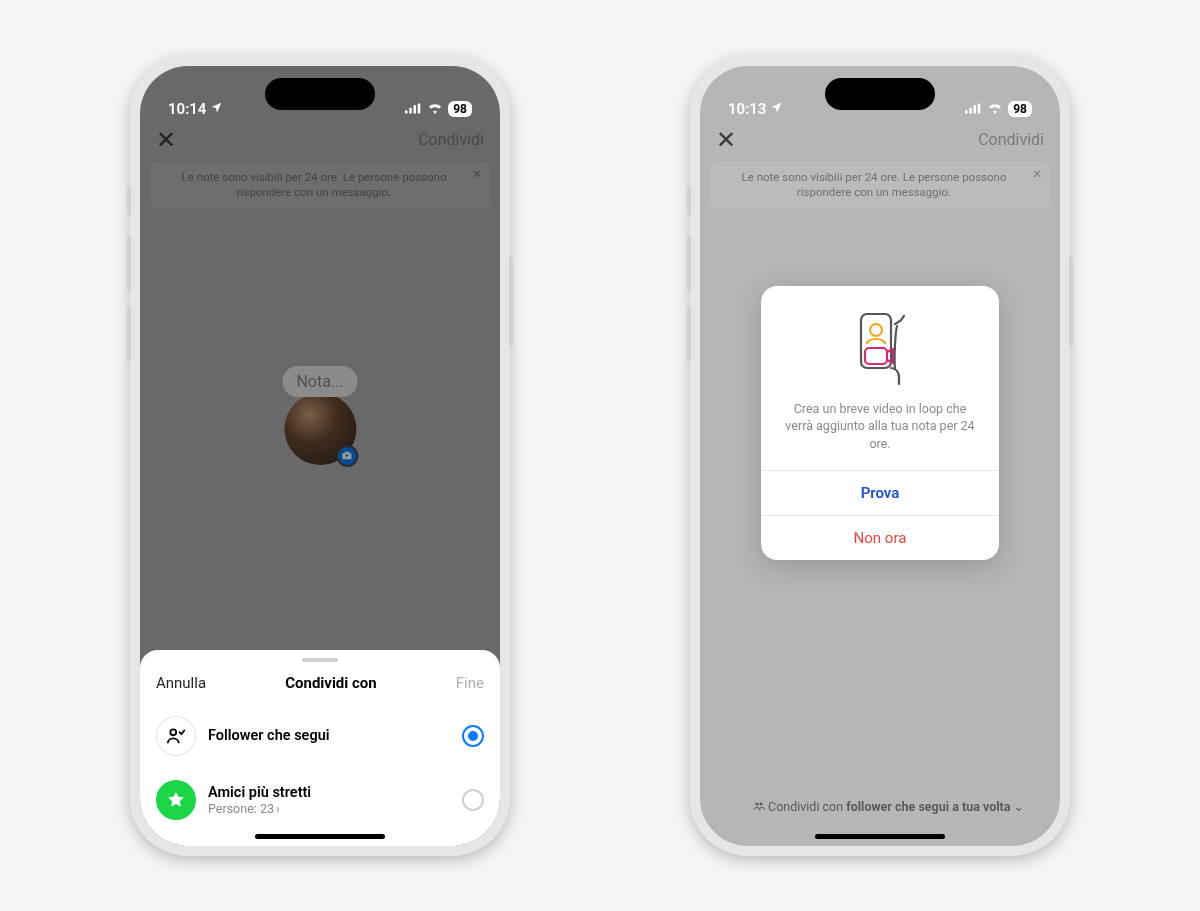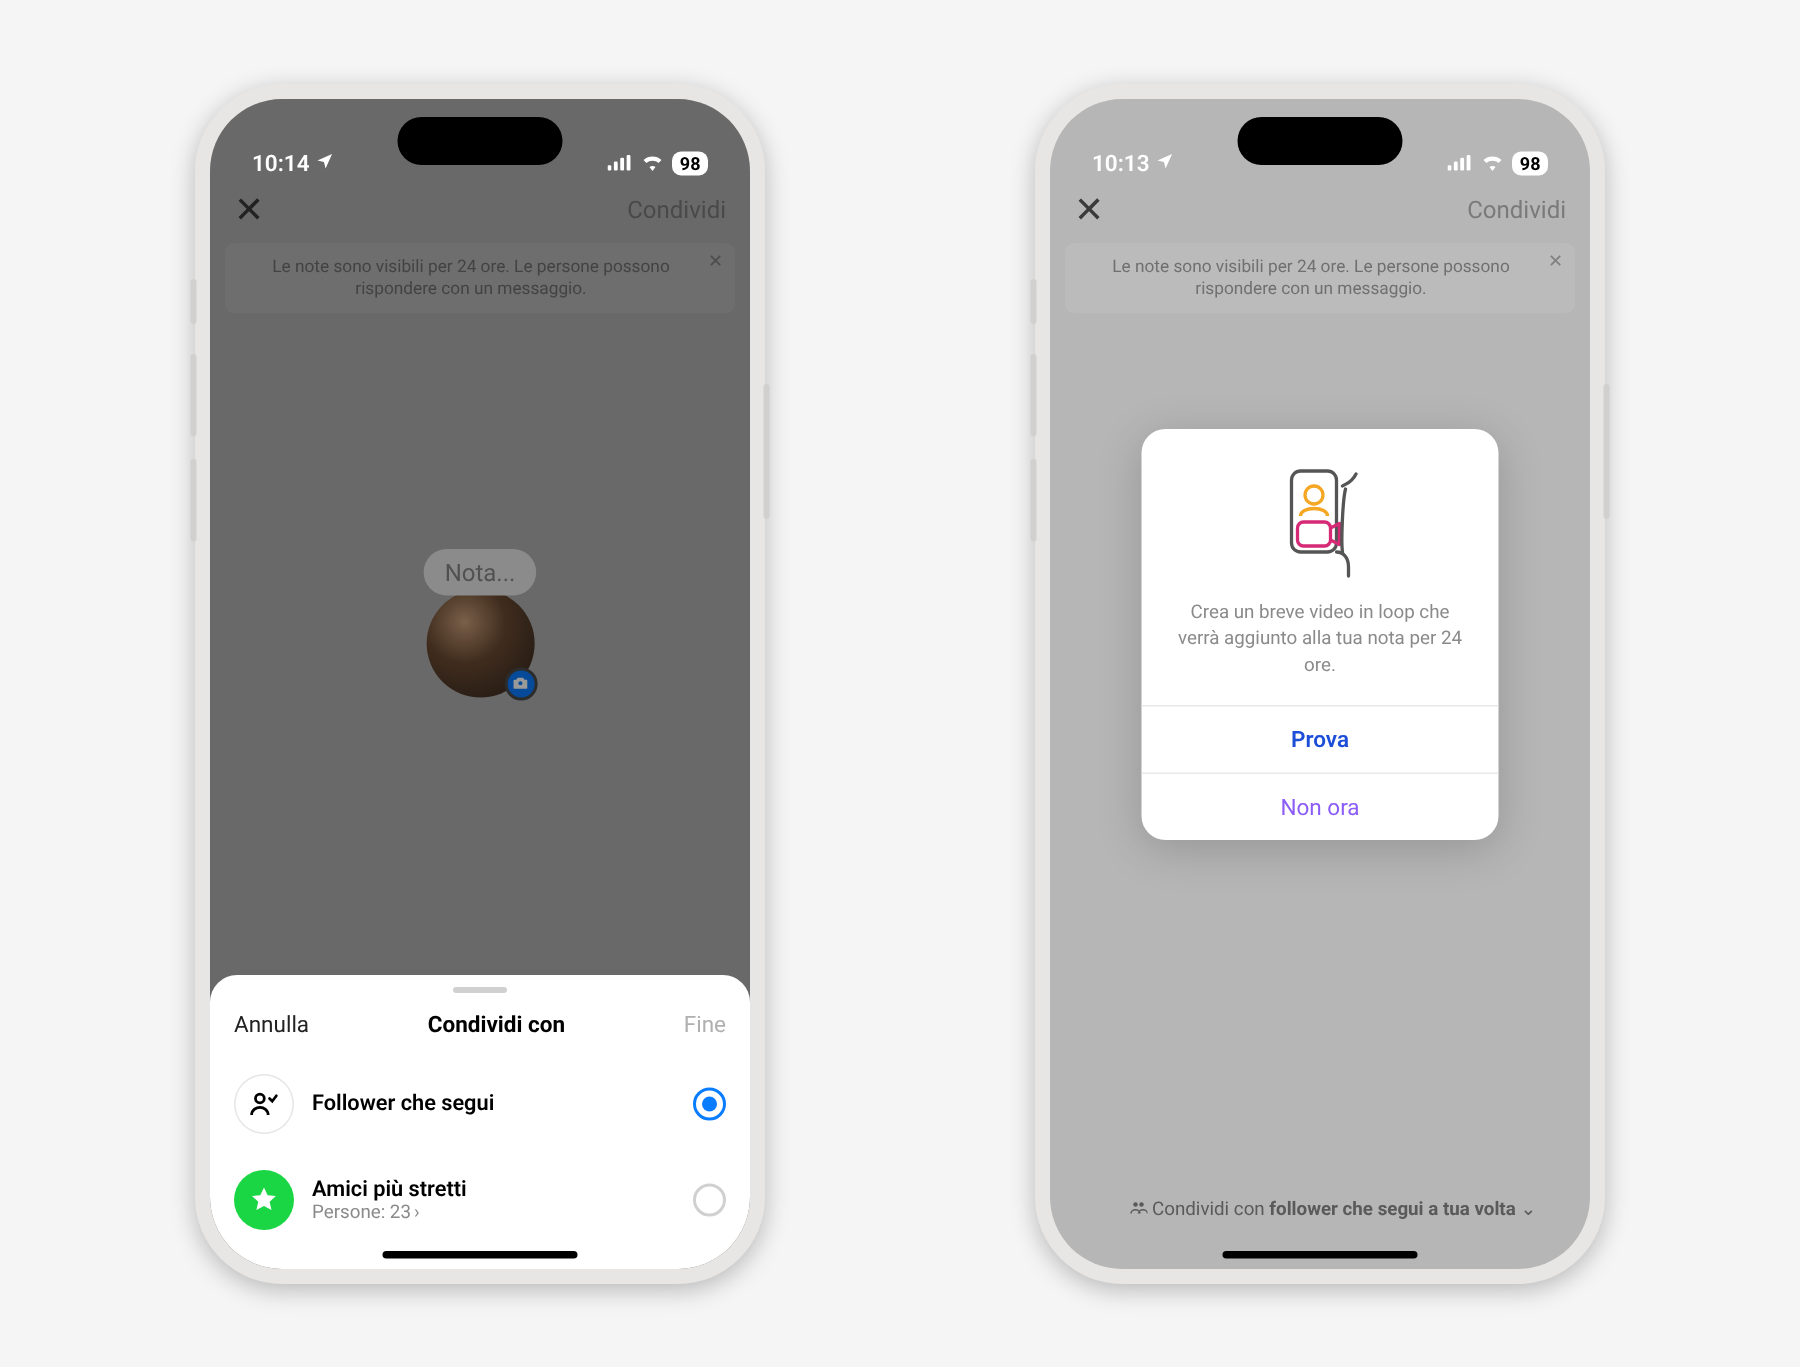--- a/index.html
+++ b/index.html
@@ -195,21 +195,21 @@
   .modal-body { padding:24px 18px 18px; text-align:center; }
   .modal-icon { margin-bottom:14px; display:flex; justify-content:center; }
   .modal-title { font-size:16.5px; font-weight:700; line-height:1.3; margin-bottom:10px; color:#111; }
   .modal-desc { font-size:12.5px; color:#8a8a8a; line-height:1.4; }
   .modal-btn {
     border-top:1px solid #e8e8e8;
     padding:13px 0; text-align:center;
     font-size:15px;
   }
   .modal-btn.primary { color:#1d4ed8; font-weight:600; }
-  .modal-btn.secondary { color:#8b5cf6; }
+  .modal-btn.secondary { color:#ef4444; }
   .share-footer {
     position:absolute; bottom:32px; left:17px; right:0;
     text-align:center;
     font-size:12.5px;
     color:#5a5a5a;
   }
   .share-footer b { font-weight:700; }
 </style>
 </head>
 <body>

